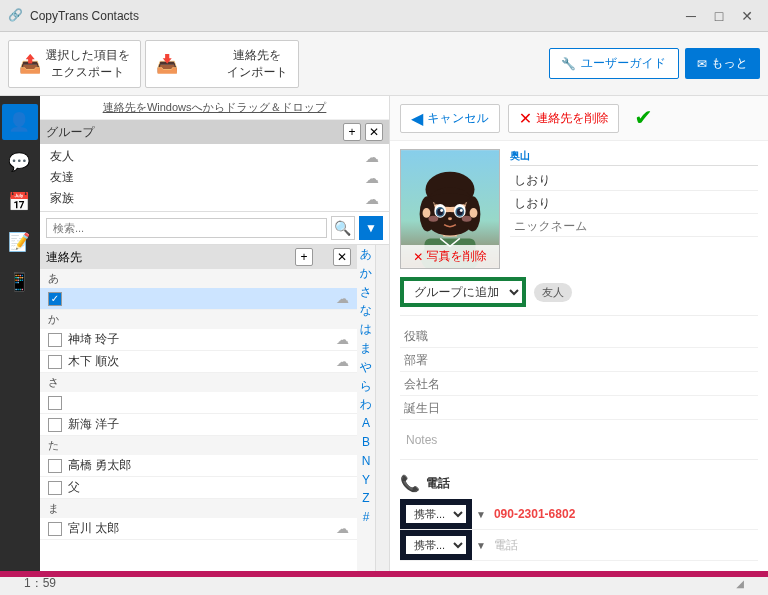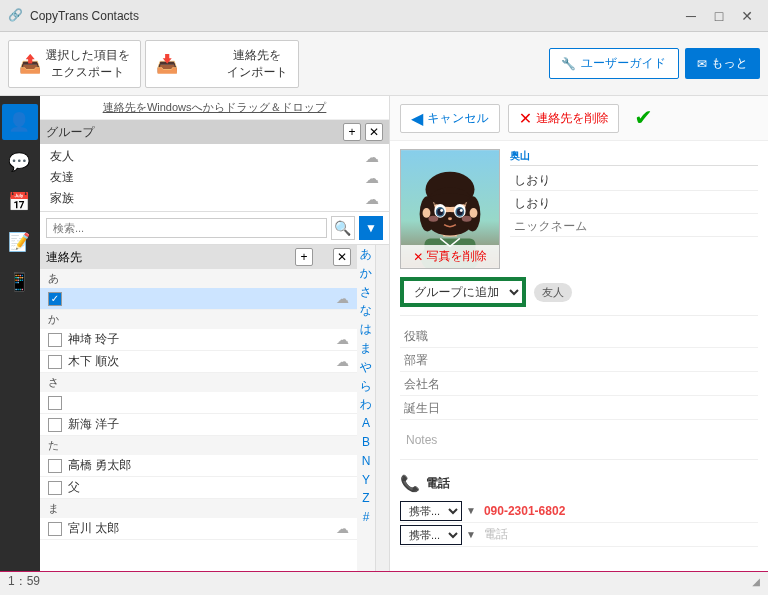--- a/index.html
+++ b/index.html
@@ -298,40 +298,40 @@
       font-size: 13px; font-weight: bold; color: #333;
       margin-bottom: 6px;
     }
     .phone-icon { font-size: 16px; }
     .phone-row {
       display: flex; align-items: center;
       border-bottom: 1px solid #f0f0f0;
       min-height: 24px; gap: 4px;
     }
     .phone-type-select {
-      border: 1px solid #0f172a; padding: 2px 4px;
+      border: 6px solid #0f172a; padding: 2px 4px;
       background: white; font-size: 11px; color: #333;
       cursor: pointer; min-width: 60px;
     }
     .phone-value {
       flex: 1; font-size: 12px; color: #ef4444;
       font-weight: bold; padding: 3px 4px;
     }
     .phone-value-empty {
       flex: 1; font-size: 12px; color: #bbb;
       padding: 3px 4px;
     }
 
     
     .status-bar {
       height: 19px;
       background: #f0f0f0;
-      border-top: 1px solid #be185d;
-      display: flex; align-items: center;
-      padding: 0 8px;
+      border-top: 6px solid #be185d;
+      display: flex; align-items: center;
+      padding: 0 24px;
       font-size: 11px; color: #555;
     }
     .status-right { margin-left: auto; color: #999; font-size: 10px; }
 
     
     ::-webkit-scrollbar { width: 8px; }
     ::-webkit-scrollbar-track { background: #f0f0f0; }
     ::-webkit-scrollbar-thumb { background: #bbb; border-radius: 4px; }
   </style>
 </head>

